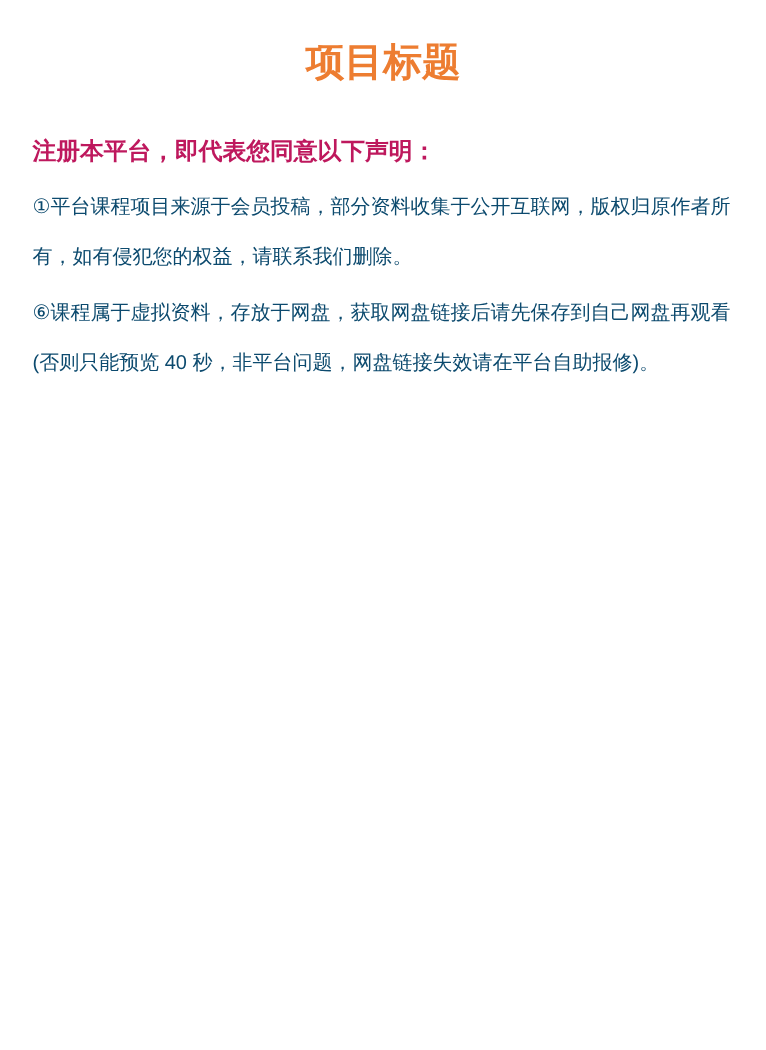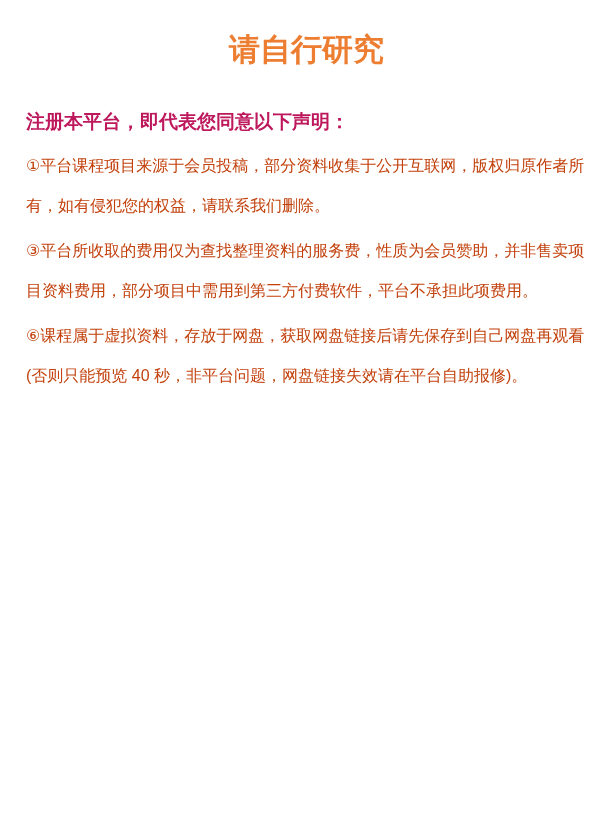--- a/index.html
+++ b/index.html
@@ -34,36 +34,35 @@
     font-size: 19px;
     line-height: 40px;
     font-weight: bold;
     color: #be185d;
   }
   .clause {
     margin: 0 0 5px 0;
     font-size: 16px;
     line-height: 40px;
     font-weight: normal;
-    color: #c2410c;
+    color: #0c4a6e;
     text-align: left;
     word-break: normal;
   }
 </style>
 </head>
 <body>
 
 <div class="page">
-  <h1 class="doc-title">请自行研究</h1>
+  <h1 class="doc-title">项目标题</h1>
 
   <div class="doc-body">
     <p class="intro">注册本平台，即代表您同意以下声明：</p>
 
     <p class="clause">①平台课程项目来源于会员投稿，部分资料收集于公开互联网，版权归原作者所有，如有侵犯您的权益，请联系我们删除。</p>
 
 
-    <p class="clause">③平台所收取的费用仅为查找整理资料的服务费，性质为会员赞助，并非售卖项目资料费用，部分项目中需用到第三方付费软件，平台不承担此项费用。</p>
 
 
 
     <p class="clause">⑥课程属于虚拟资料，存放于网盘，获取网盘链接后请先保存到自己网盘再观看(否则只能预览 40 秒，非平台问题，网盘链接失效请在平台自助报修)。</p>
   </div>
 </div>
 
 </body></html>

